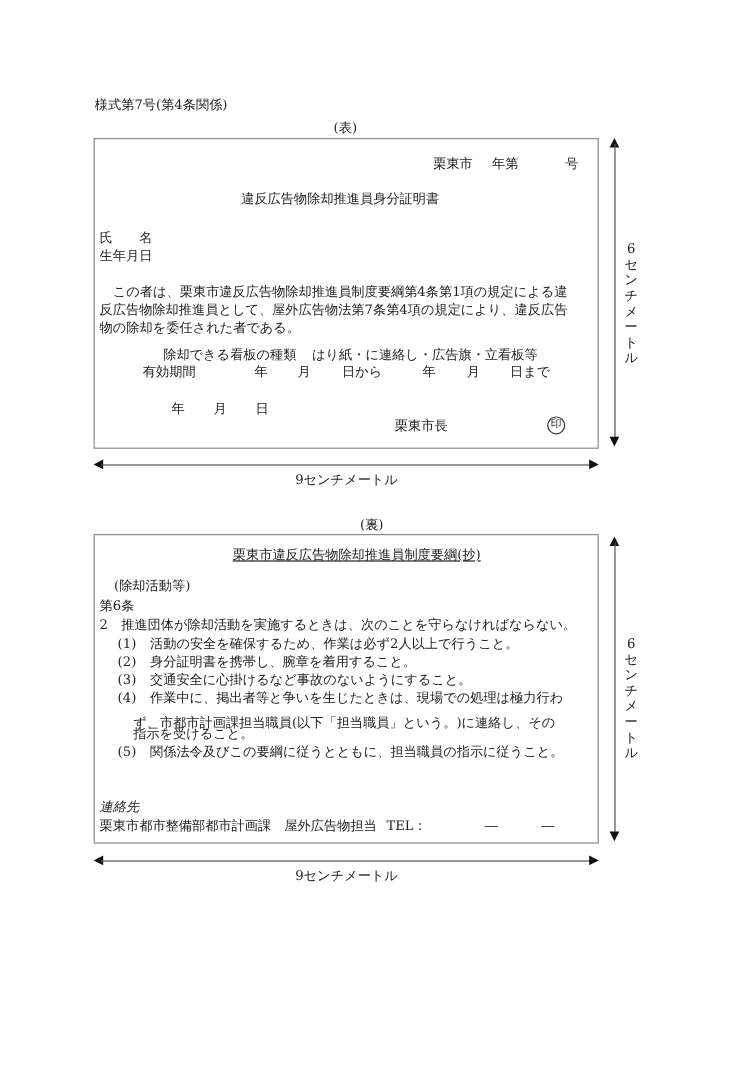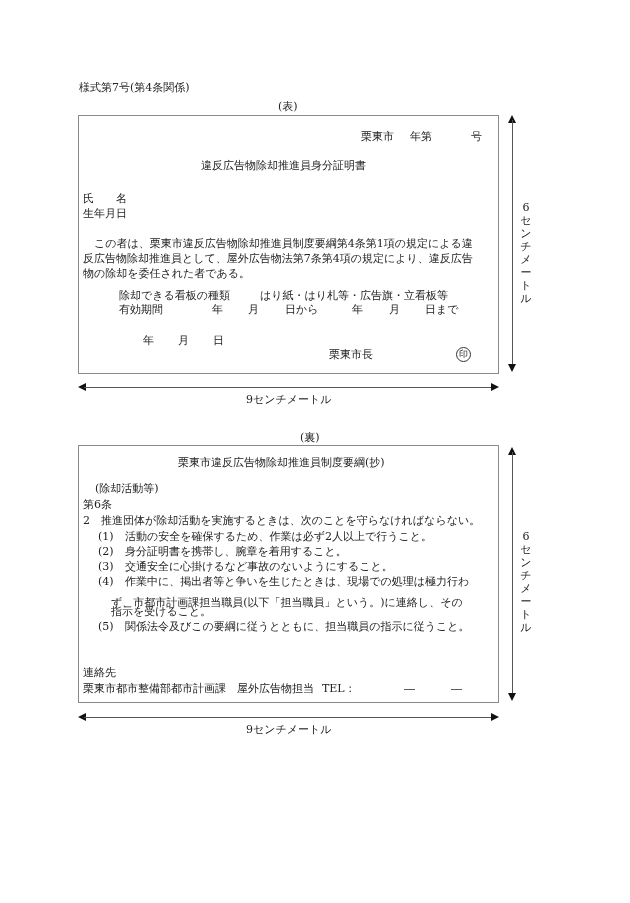--- a/index.html
+++ b/index.html
@@ -34,22 +34,22 @@
 
 <div class="abs" style="left:201px;top:160px;">違反広告物除却推進員身分証明書</div>
 
 <div class="abs" style="left:83px;top:193px;">氏　　名</div>
 <div class="abs" style="left:83px;top:208px;">生年月日</div>
 
 <div class="abs" style="left:83px;top:238px;text-align:center;">　この者は、栗東市違反広告物除却推進員制度要綱第4条第1項の規定による違</div>
 <div class="abs" style="left:83px;top:253px;">反広告物除却推進員として、屋外広告物法第7条第4項の規定により、違反広告</div>
 <div class="abs" style="left:83px;top:268px;">物の除却を委任された者である。</div>
 
-<div class="abs" style="left:119px;top:290px;">除却できる看板の種類</div>
-<div class="abs" style="left:260px;top:290px;">はり紙・はり札等・広告旗・立看板等</div>
+<div class="abs" style="left:136px;top:290px;">除却できる看板の種類</div>
+<div class="abs" style="left:260px;top:290px;">はり紙・に連絡し・広告旗・立看板等</div>
 
 <div class="abs" style="left:119px;top:304px;">有効期間</div>
 <div class="abs" style="left:212px;top:304px;">年</div>
 <div class="abs" style="left:248px;top:304px;">月</div>
 <div class="abs" style="left:285px;top:304px;">日から</div>
 <div class="abs" style="left:352px;top:304px;">年</div>
 <div class="abs" style="left:389px;top:304px;">月</div>
 <div class="abs" style="left:425px;top:304px;">日まで</div>
 
 <div class="abs" style="left:143px;top:335px;">年</div>
@@ -66,21 +66,21 @@
 
 <div class="arrow-left" style="left:78px;top:383px;"></div>
 <div class="hline" style="left:84px;top:387px;width:410px;"></div>
 <div class="arrow-right" style="left:491px;top:383px;"></div>
 <div class="abs" style="left:246px;top:394px;">9センチメートル</div>
 
 <div class="abs" style="left:300px;top:432px;">(裏)</div>
 
 <div class="box" style="left:78px;top:445px;width:421px;height:258px;"></div>
 
-<div class="abs" style="left:178px;top:457px;">栗東市違反広告物除却推進員制度要綱(抄)</div>
+<div class="abs" style="left:194px;top:457px;text-decoration:underline;">栗東市違反広告物除却推進員制度要綱(抄)</div>
 
 <div class="abs" style="left:95px;top:483px;">(除却活動等)</div>
 <div class="abs" style="left:83px;top:499px;">第6条</div>
 <div class="abs" style="left:83px;top:515px;">2　推進団体が除却活動を実施するときは、次のことを守らなければならない。</div>
 
 <div class="abs" style="left:98px;top:531px;">(1)</div>
 <div class="abs" style="left:125px;top:531px;">活動の安全を確保するため、作業は必ず2人以上で行うこと。</div>
 
 <div class="abs" style="left:98px;top:546px;">(2)</div>
 <div class="abs" style="left:125px;top:546px;">身分証明書を携帯し、腕章を着用すること。</div>
@@ -89,21 +89,21 @@
 <div class="abs" style="left:125px;top:561px;">交通安全に心掛けるなど事故のないようにすること。</div>
 
 <div class="abs" style="left:98px;top:576px;">(4)</div>
 <div class="abs" style="left:125px;top:576px;">作業中に、掲出者等と争いを生じたときは、現場での処理は極力行わ</div>
 <div class="abs" style="left:111px;top:597px;">ず、市都市計画課担当職員(以下「担当職員」という。)に連絡し、その</div>
 <div class="abs" style="left:111px;top:606px;">指示を受けること。</div>
 
 <div class="abs" style="left:98px;top:621px;">(5)</div>
 <div class="abs" style="left:125px;top:621px;">関係法令及びこの要綱に従うとともに、担当職員の指示に従うこと。</div>
 
-<div class="abs" style="left:83px;top:667px;">連絡先</div>
+<div class="abs" style="left:83px;top:667px;font-style:italic;">連絡先</div>
 <div class="abs" style="left:83px;top:683px;">栗東市都市整備部都市計画課　屋外広告物担当</div>
 <div class="abs" style="left:322px;top:683px;">TEL：</div>
 <div class="abs" style="left:404px;top:683px;">―</div>
 <div class="abs" style="left:451px;top:683px;">―</div>
 
 <div class="arrow-up" style="left:508px;top:447px;"></div>
 <div class="vline" style="left:512px;top:452px;height:245px;"></div>
 <div class="arrow-down" style="left:508px;top:693px;"></div>
 <div class="vtext" style="left:519px;top:530px;background:#fff;">6センチメートル</div>
 

